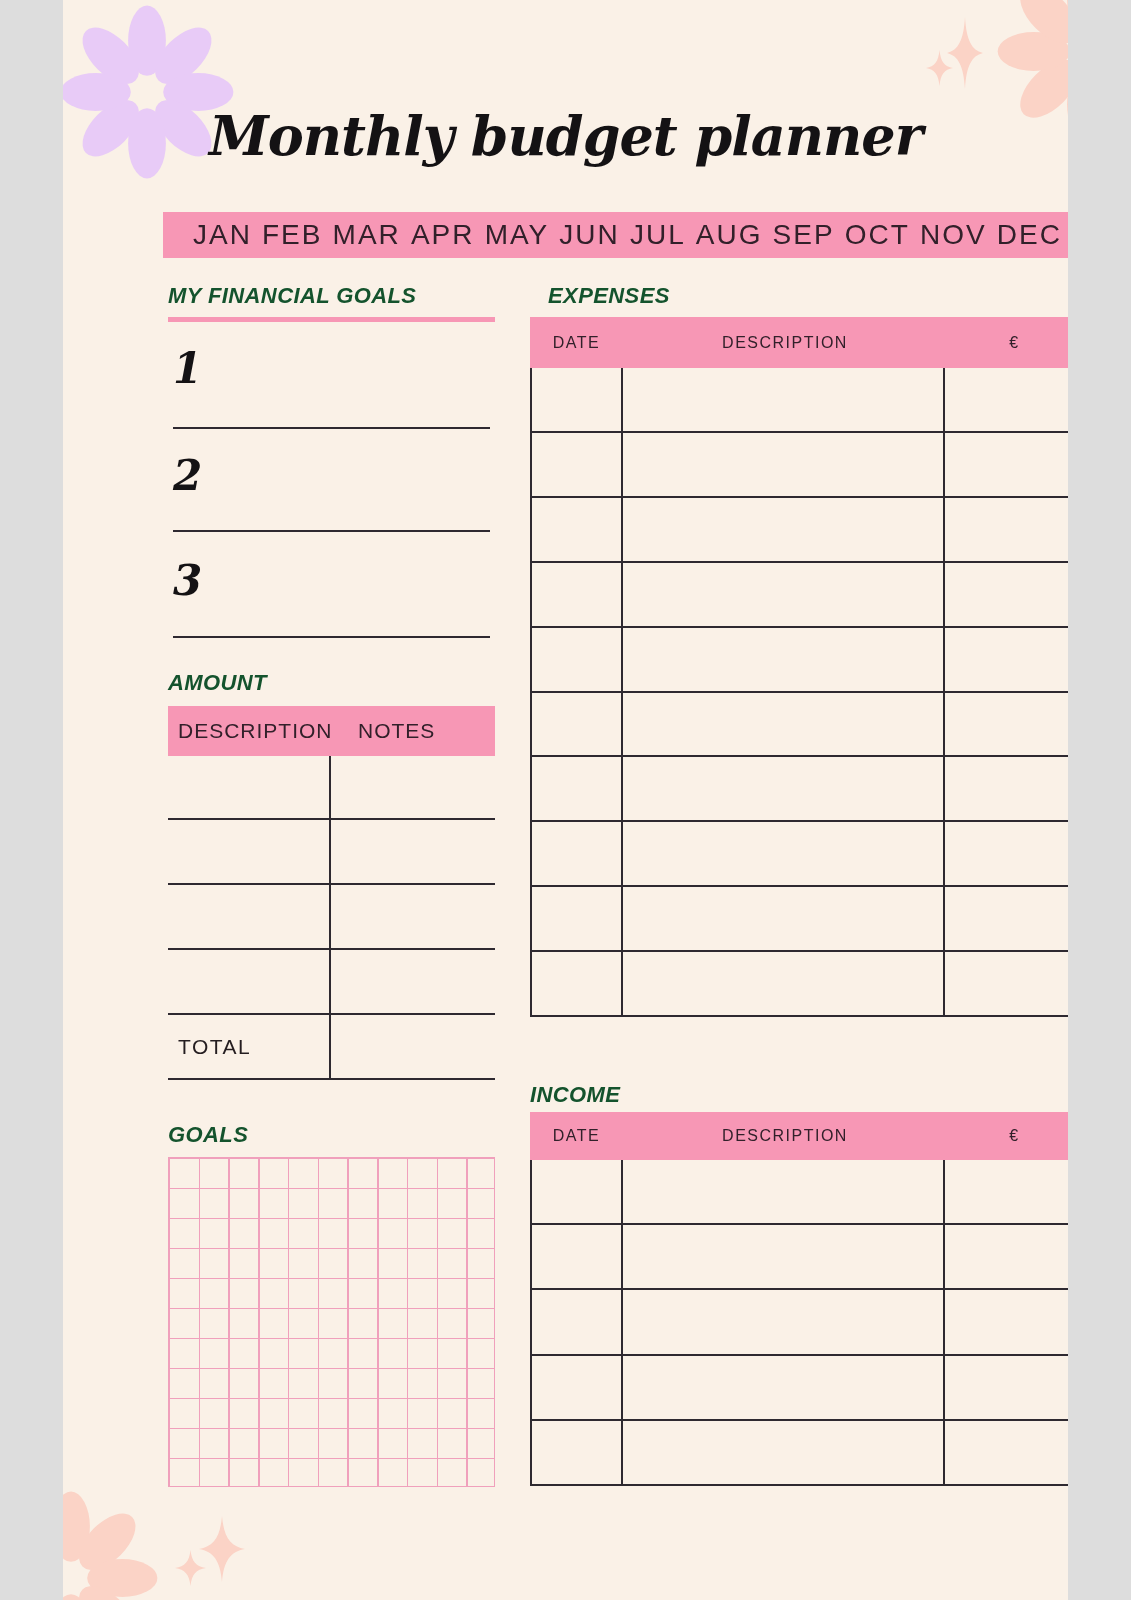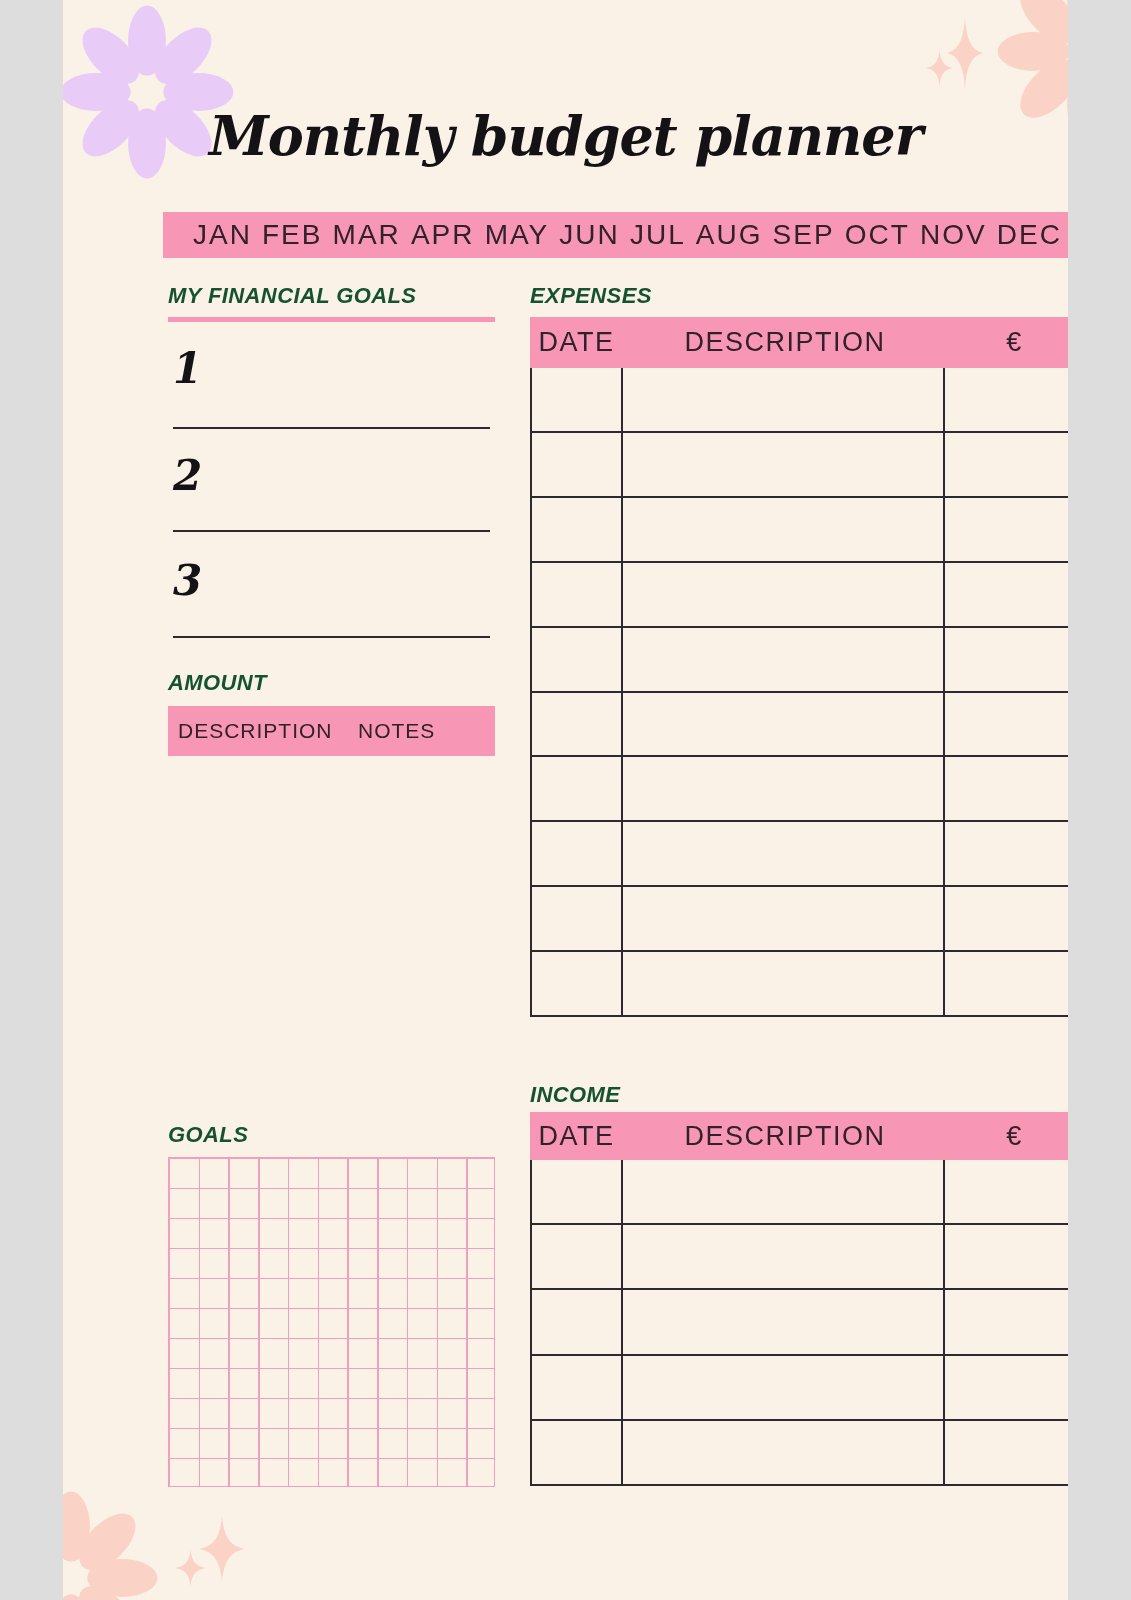--- a/index.html
+++ b/index.html
@@ -70,21 +70,21 @@
       repeating-linear-gradient(to right, var(--gridpink) 0 1.5px, transparent 1.5px 29.727px),
       repeating-linear-gradient(to bottom, var(--gridpink) 0 1.5px, transparent 1.5px 30px);
   }
 
   
   .t-header{
     position:absolute;left:467px;width:552px;background:var(--accent);
     display:flex;box-sizing:border-box;
   }
   .t-header .hc{display:flex;align-items:center;justify-content:center;
-    font-size:27px;letter-spacing:1.5px;color:var(--bartext);}
+    font-size:16px;letter-spacing:1.5px;color:var(--bartext);}
   .hc1{width:93px;}  .hc2{width:324px;}  .hc3{width:135px;}
   .t-body{
     position:absolute;left:467px;width:552px;box-sizing:border-box;
     border:2px solid var(--dark);border-top:none;
     display:flex;flex-direction:column;
   }
   .t-row{flex:1;display:flex;border-bottom:2px solid var(--dark);}
   .t-row:last-child{border-bottom:none;}
   .t-cell{box-sizing:border-box;}
   .tc1{width:91px;border-right:2px solid var(--dark);}
@@ -169,25 +169,37 @@
   <div class="goal-num" style="top:451px">2</div>
   <div class="goal-line" style="top:530px"></div>
   <div class="goal-num" style="top:556px">3</div>
   <div class="goal-line" style="top:636px"></div>
 
   <div class="sec-heading" style="left:105px;top:670px">AMOUNT</div>
   <div class="summary-header">
     <span class="sh-desc">DESCRIPTION</span>
     <span class="sh-amt">NOTES</span>
   </div>
+  <div class="summary-body">
+    <div id="summary-rows">
+        <div class="s-row first"></div>
+        <div class="s-row"></div>
+        <div class="s-row"></div>
+        <div class="s-row"></div>
+      </div>
+    <div class="s-row total-row">
+      <span class="total-label">TOTAL</span>
+    </div>
+    <div class="s-divider"></div>
+  </div>
 
   <div class="sec-heading" style="left:105px;top:1122px">GOALS</div>
   <div class="notes-grid"></div>
 
-  <div class="sec-heading" style="left:467px;top:283px">EXPENSES</div>
+  <div class="sec-heading" style="left:485px;top:283px">EXPENSES</div>
   <div class="t-header exp-header">
     <div class="hc hc1">DATE</div>
     <div class="hc hc2">DESCRIPTION</div>
     <div class="hc hc3">€</div>
   </div>
   <div class="t-body exp-body">
       <div class="t-row">
         <div class="t-cell tc1"></div>
         <div class="t-cell tc2"></div>
         <div class="t-cell tc3"></div>

